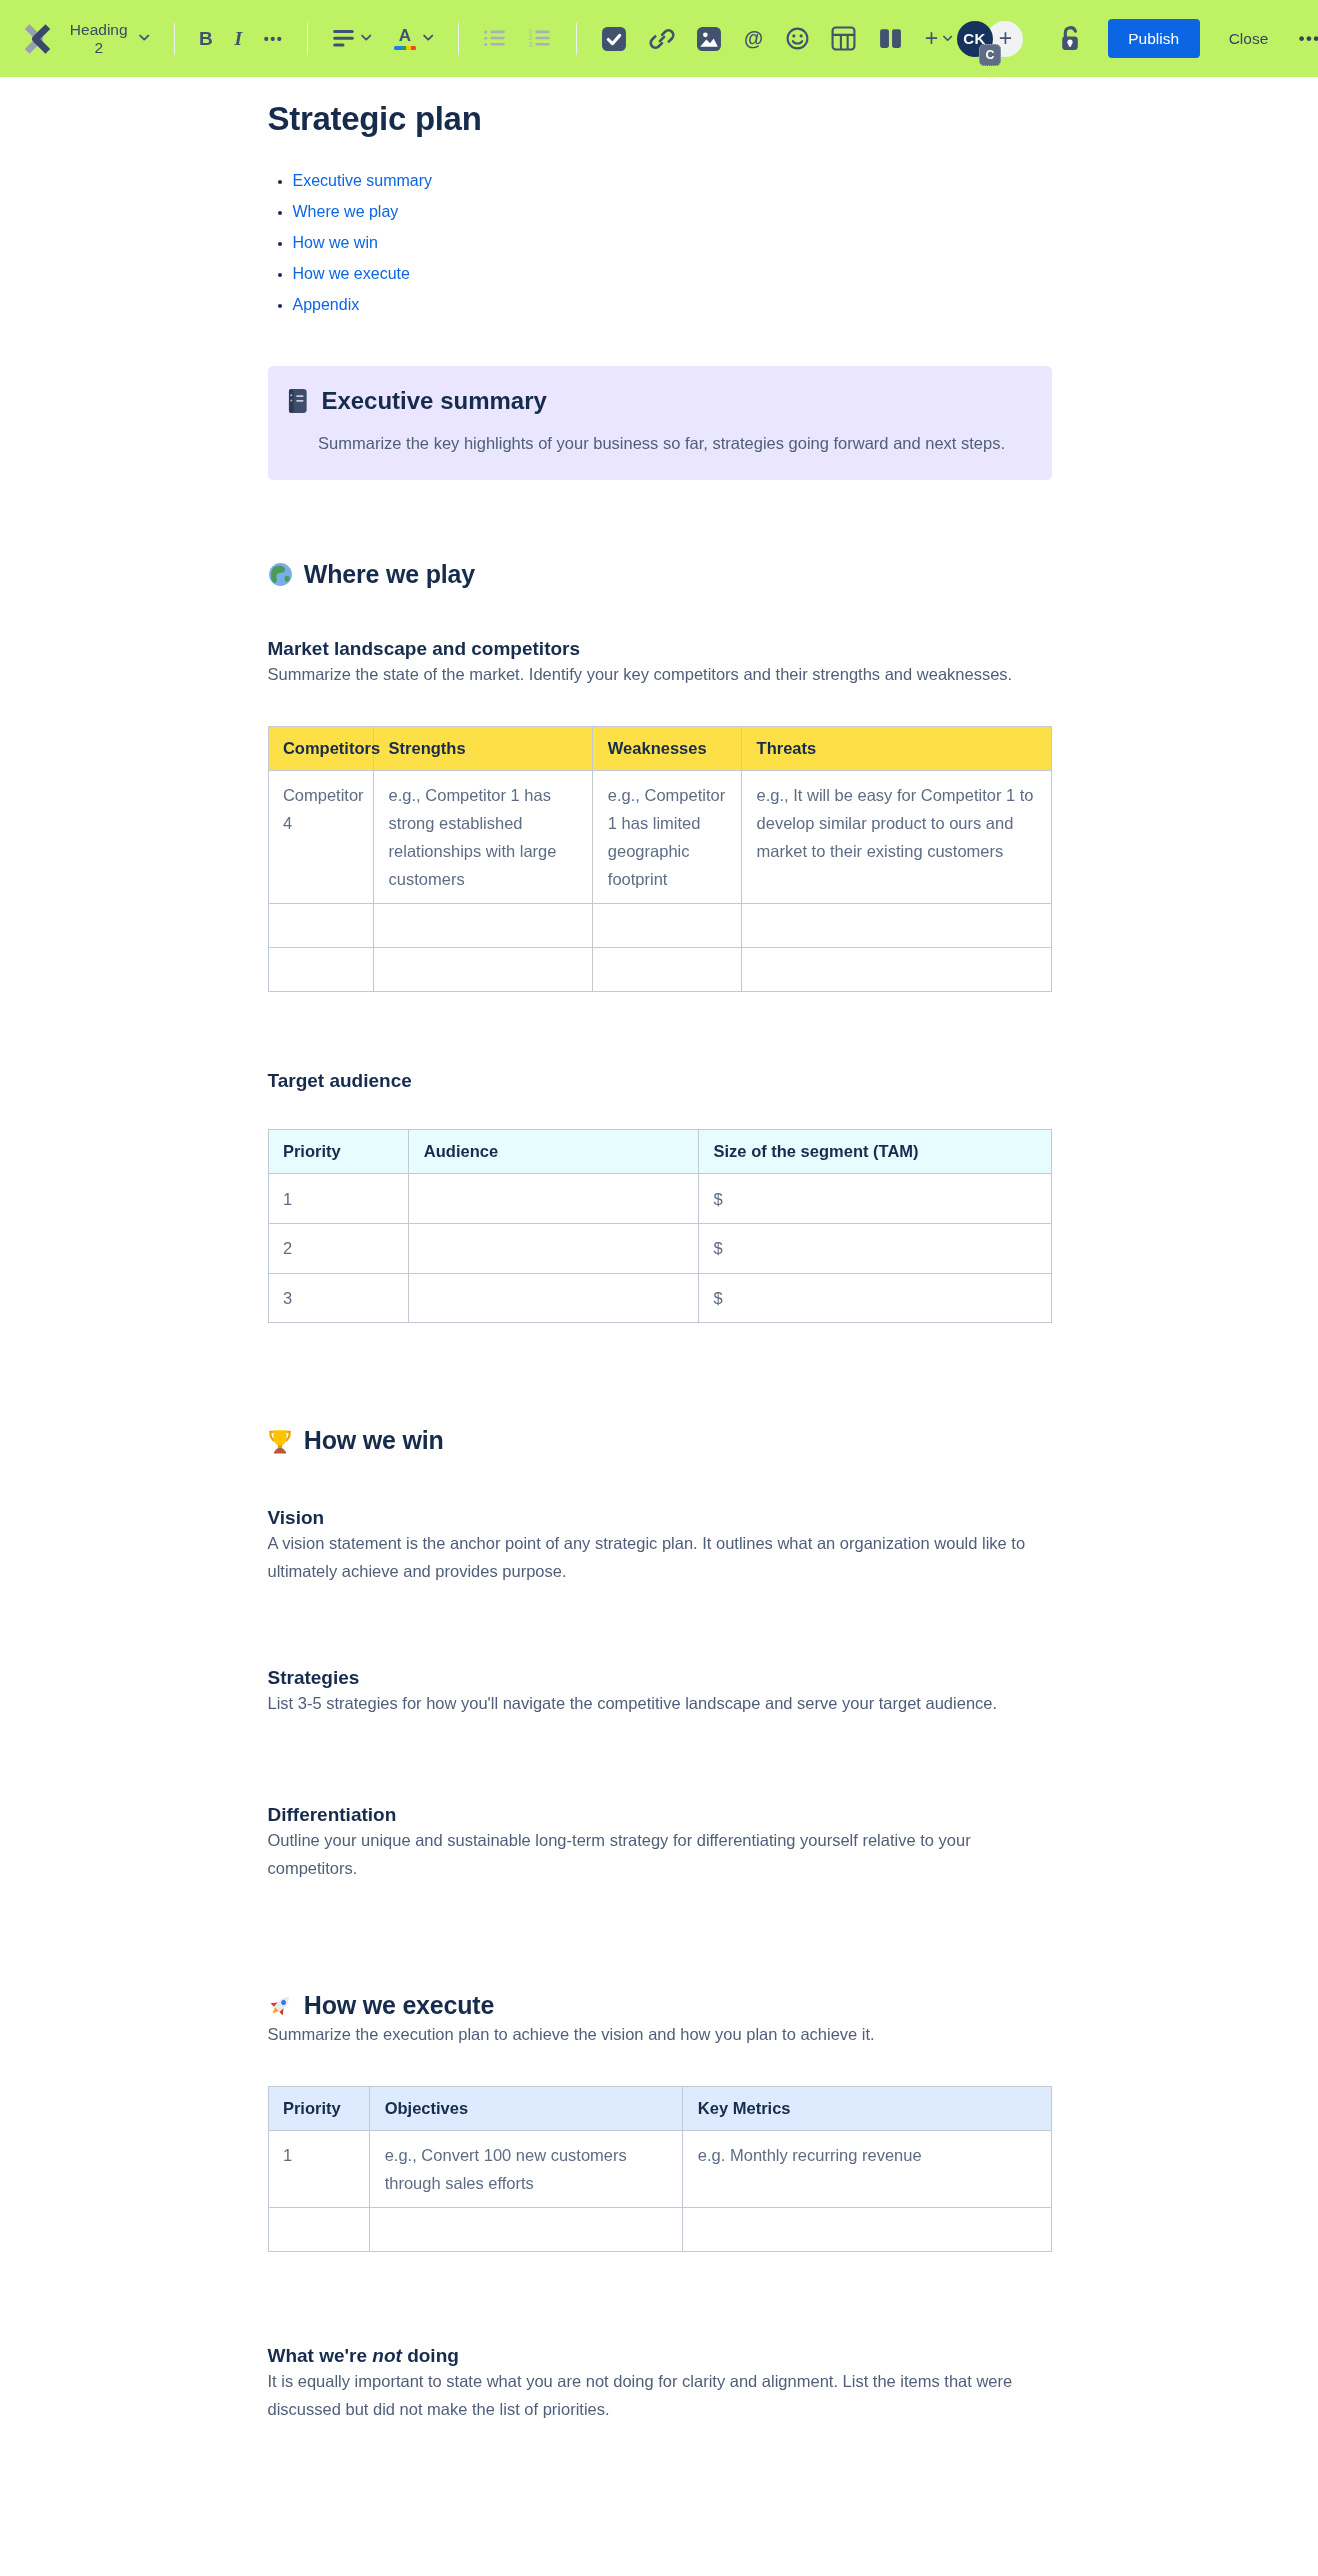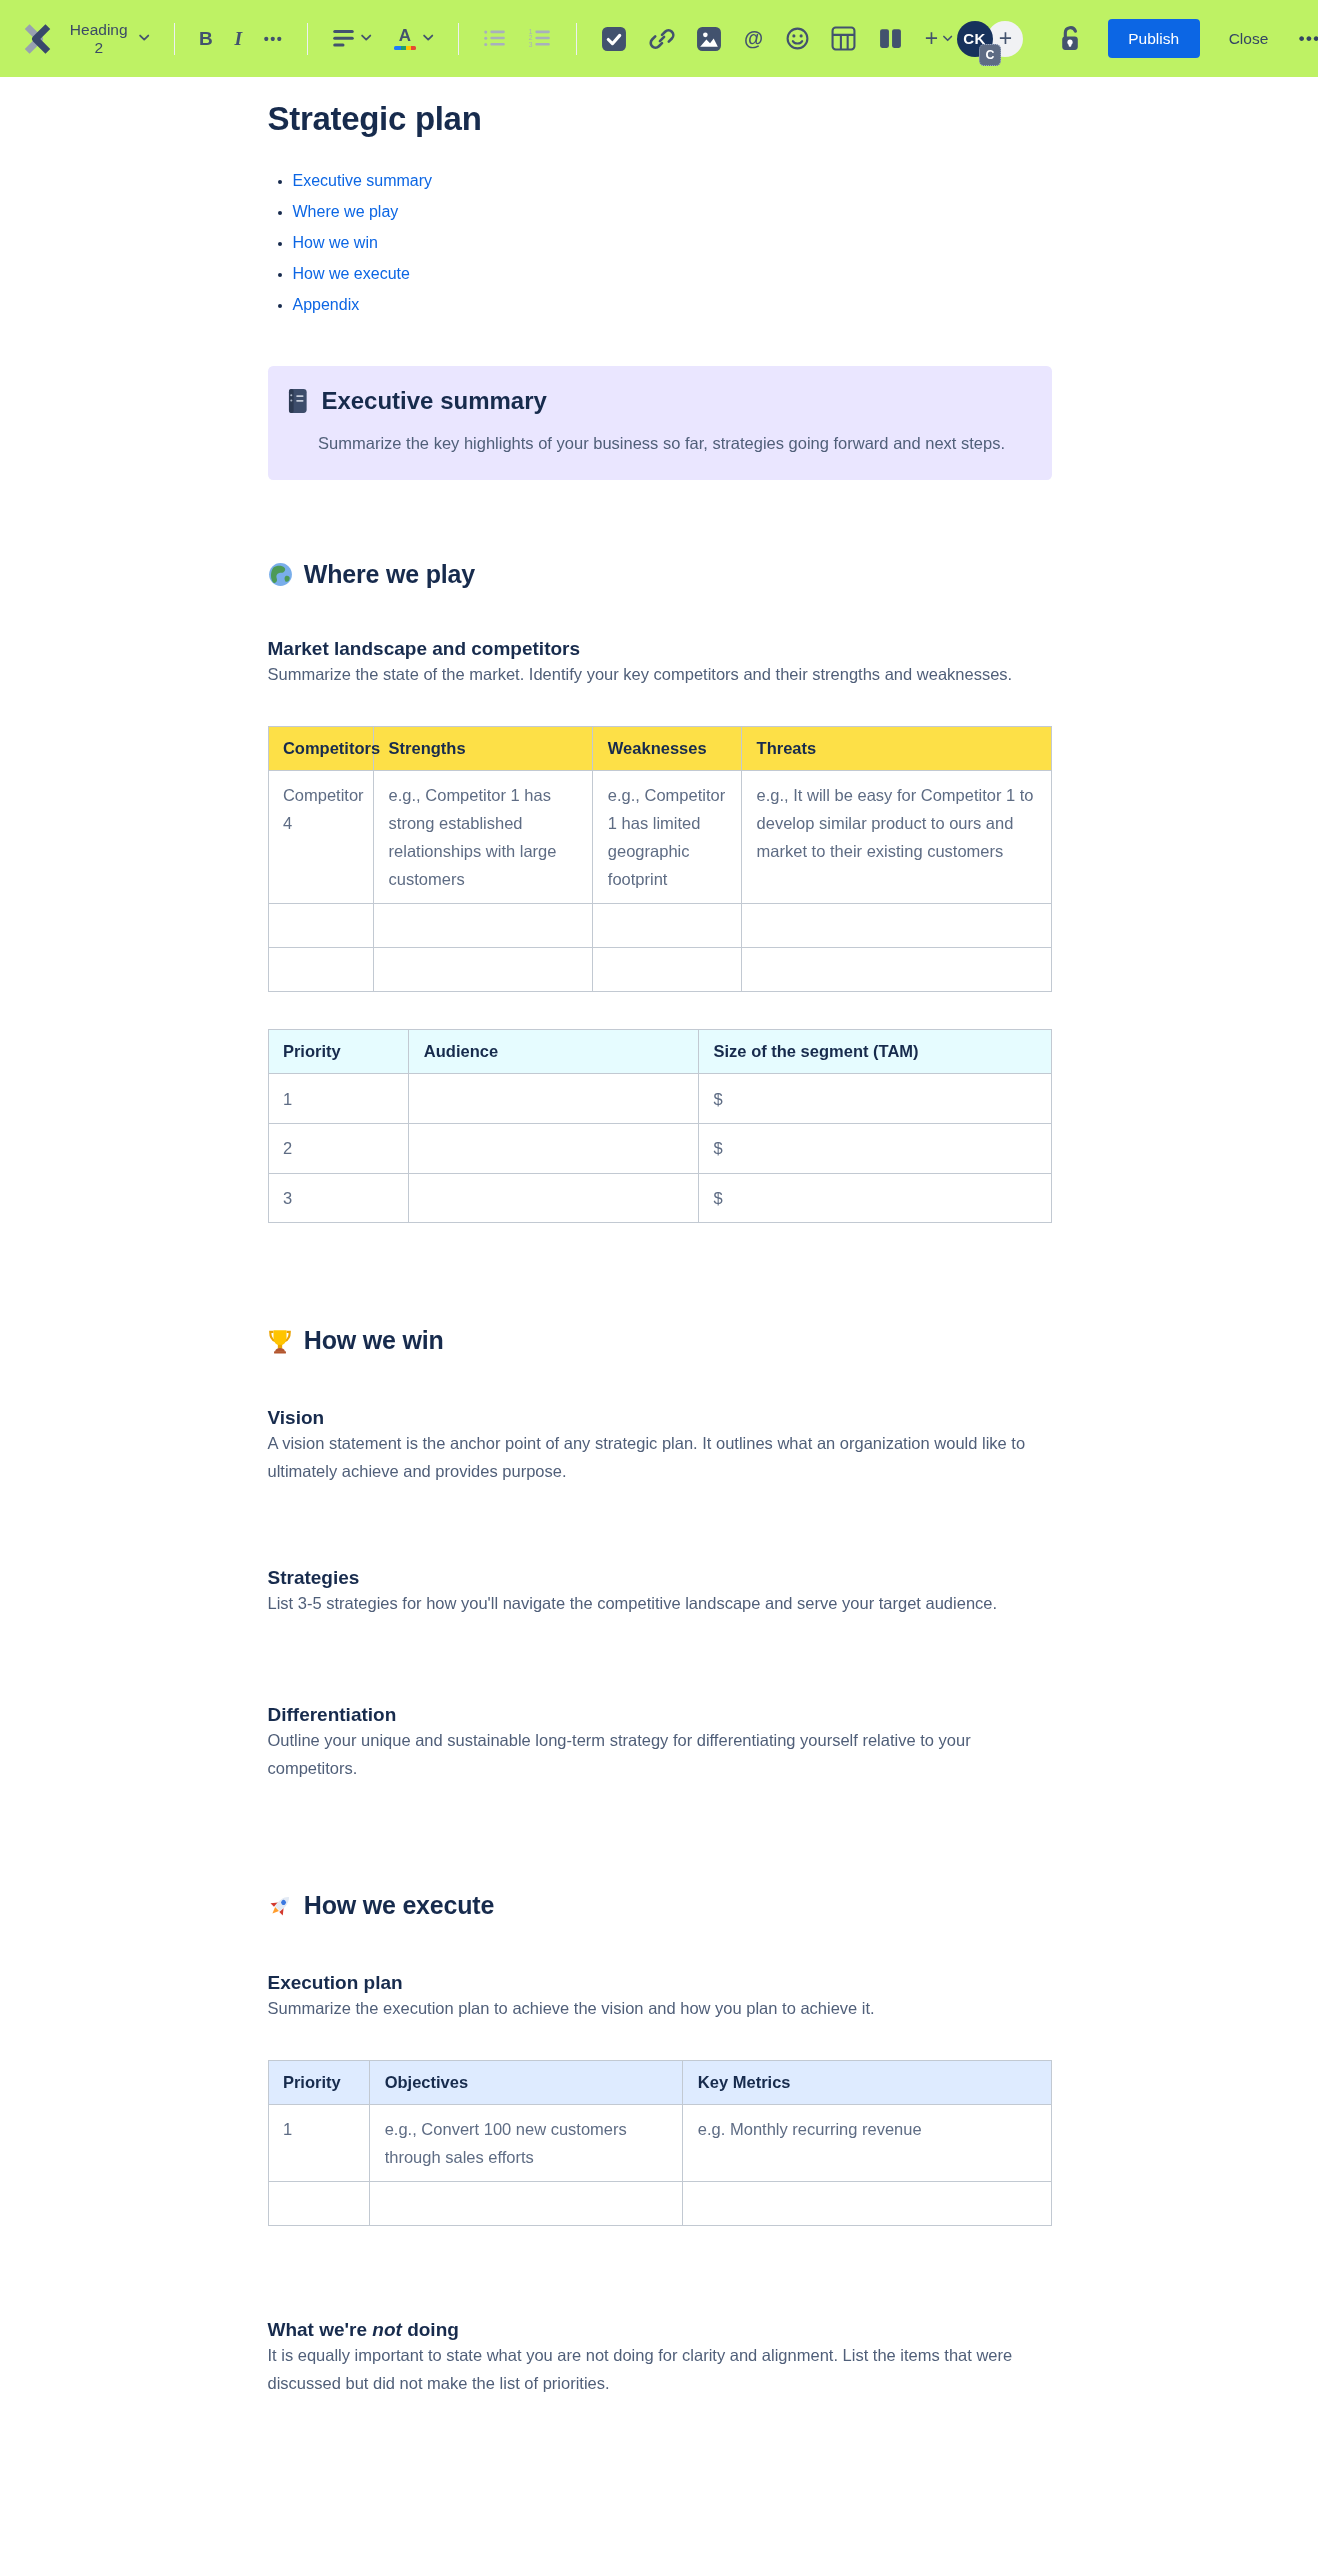--- a/index.html
+++ b/index.html
@@ -313,20 +313,21 @@
       </tr>
       <tr>
         <td></td>
         <td></td>
         <td></td>
         <td></td>
       </tr>
     </tbody>
   </table>
 
+  <h3 class="sub" style="margin-top:78px;">Target audience</h3>
 
   <table class="mt-table">
     <colgroup>
         <col style="width:18%">
         <col style="width:37%">
         <col style="width:45%">
       </colgroup>
     <thead>
       <tr style="background-color: rgb(230, 252, 255);">
         <th>Priority</th>
@@ -384,21 +385,20 @@
             <path d="M30 22 L39 33 L30 33 Z" fill="#D33A2F"></path>
             <path d="M23 1 C30 7 32 18 30 31 h-14 C14 18 16 7 23 1 Z" fill="#E3EAF4"></path>
             <circle cx="23" cy="15" r="4.5" fill="#3B78E0"></circle>
             <path d="M18 32 h10 L23 44 Z" fill="#FF9D2E"></path>
           </g>
         </svg>
     </span>
     <span>How we execute</span>
   </h2>
 
-  <h3 class="sub" style="margin-top:52px;">Execution plan</h3>
   <p class="desc mt-desc">Summarize the execution plan to achieve the vision and how you plan to achieve it.</p>
 
   <table class="mt-table">
     <colgroup>
         <col style="width:13%">
         <col style="width:40%">
         <col style="width:47%">
       </colgroup>
     <thead>
       <tr style="background-color: rgb(222, 235, 255);">

